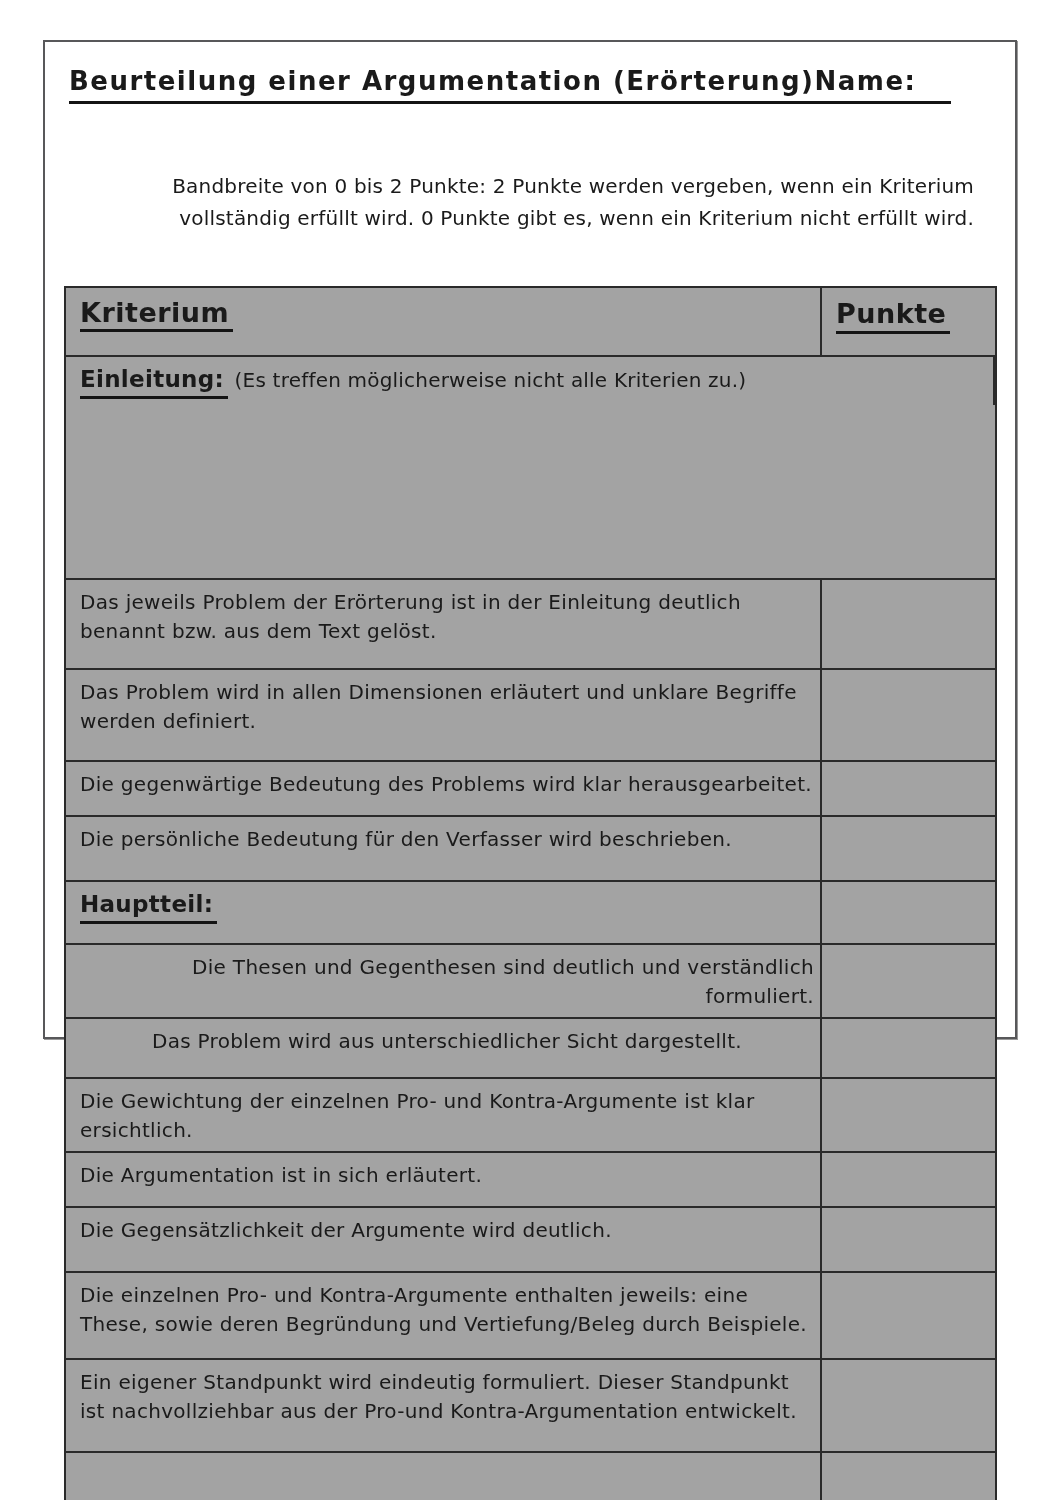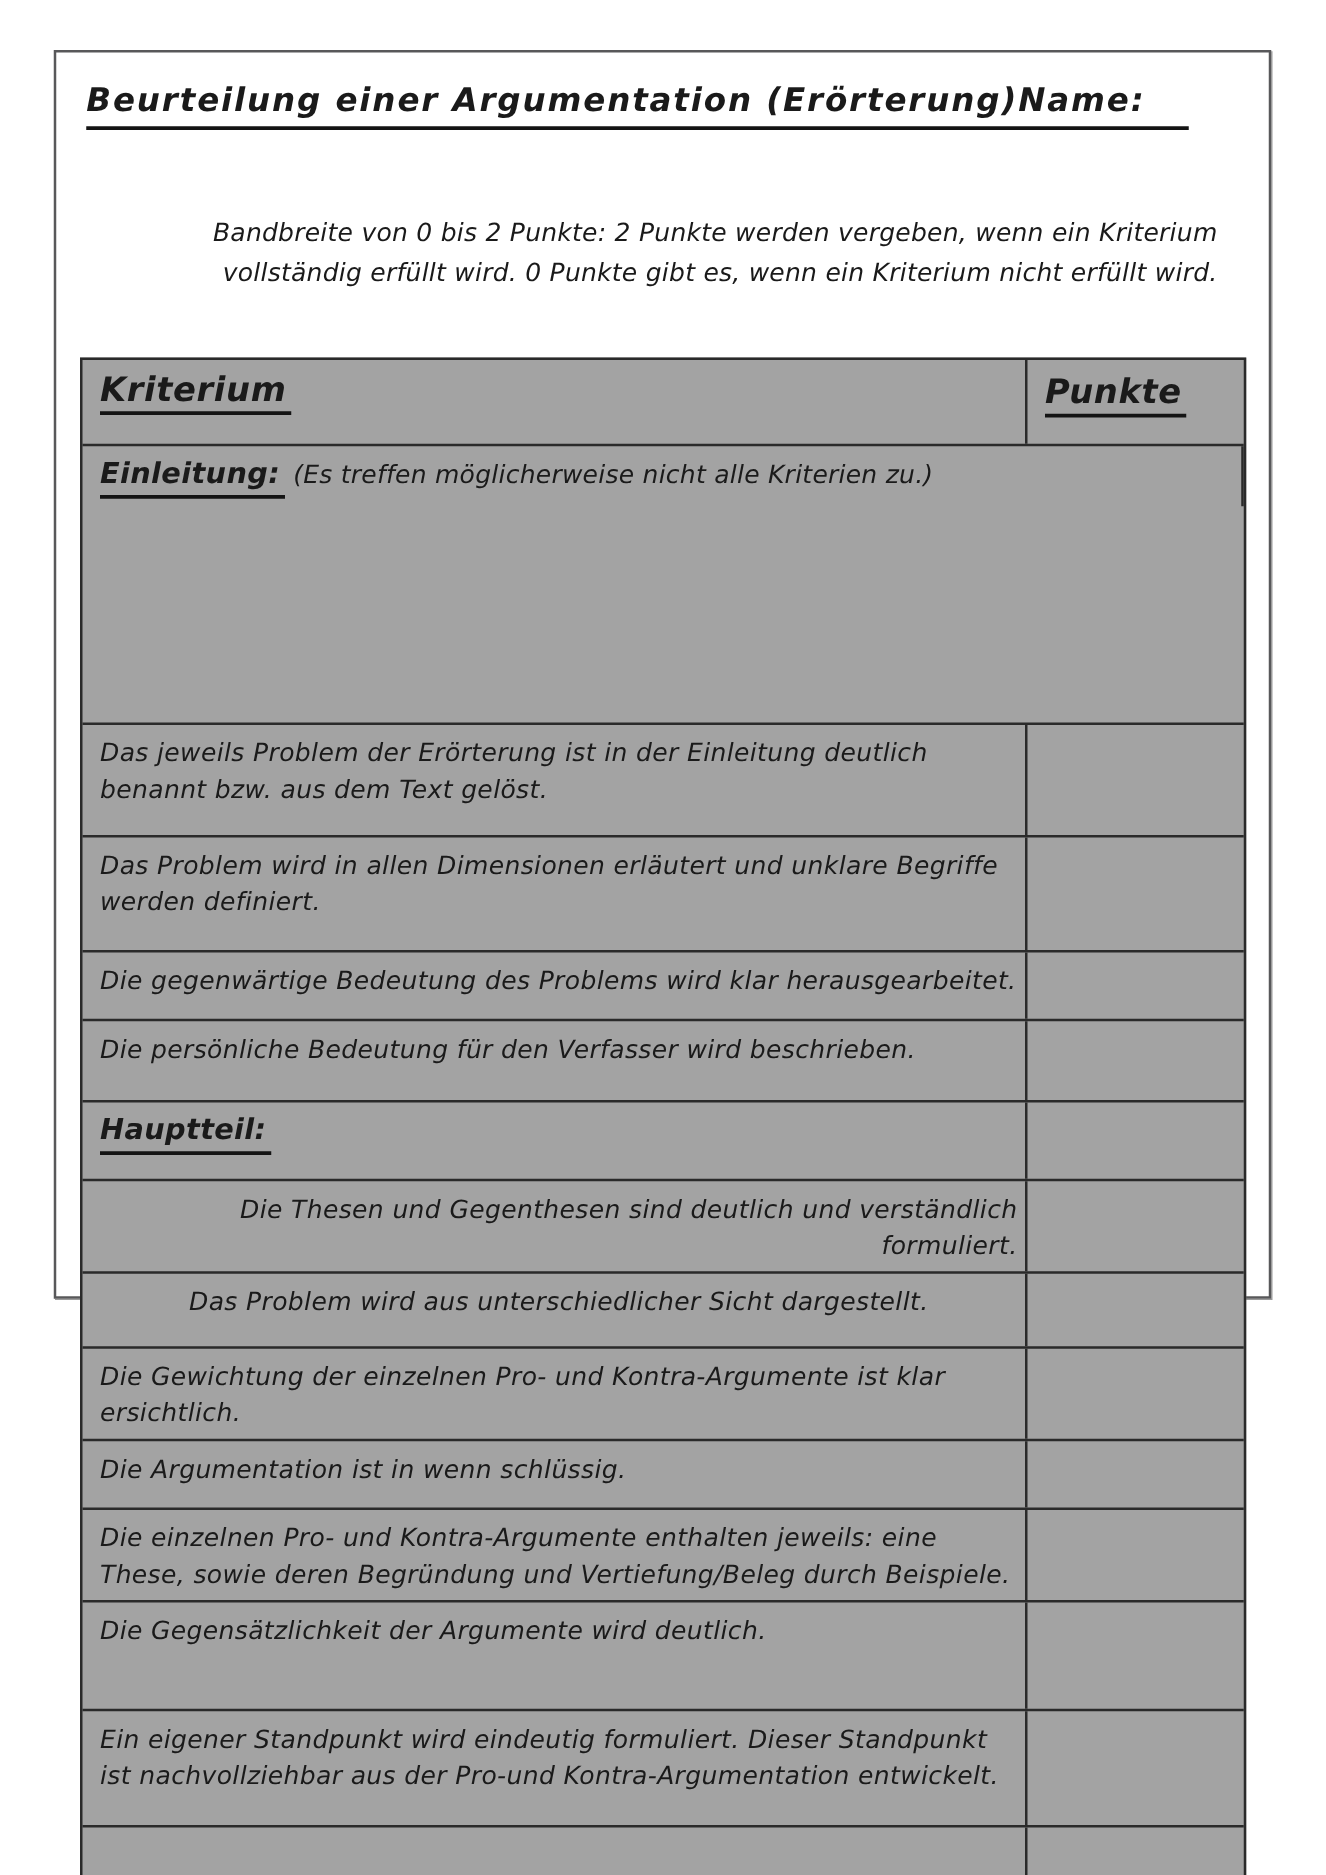--- a/index.html
+++ b/index.html
@@ -12,21 +12,20 @@
   body{
     width:1061px;height:1500px;position:relative;
     font-family:"DejaVu Sans", sans-serif;
     color:var(--ink);
   }
   .page-frame{
     position:absolute;left:43px;top:40px;width:974px;height:999px;
     border:2px solid var(--frame-border);
     box-shadow:1px 1px 0 #9a9a9a;
     background:#ffffff;
-    font-style:italic;
   }
   
   .title-row{
     position:absolute;left:24px;top:24px;width:882px;
     display:flex;align-items:flex-end;
     border-bottom:3px solid #141414;
     padding-bottom:5px;
   }
   .doc-title{
     font-size:26px;font-weight:bold;letter-spacing:1.5px;white-space:nowrap;
@@ -129,29 +128,29 @@
       </div>
       <div class="trow">
         <div class="cell cell-k">Das Problem wird aus unterschiedlicher Sicht dargestellt.</div>
         <div class="cell cell-p"></div>
       </div>
       <div class="trow">
         <div class="cell cell-k">Die Gewichtung der einzelnen Pro- und Kontra-Argumente ist klar ersichtlich.</div>
         <div class="cell cell-p"></div>
       </div>
       <div class="trow">
-        <div class="cell cell-k">Die Argumentation ist in wenn schlüssig.</div>
+        <div class="cell cell-k">Die Argumentation ist in sich erläutert.</div>
+        <div class="cell cell-p"></div>
+      </div>
+      <div class="trow">
+        <div class="cell cell-k">Die Gegensätzlichkeit der Argumente wird deutlich.</div>
         <div class="cell cell-p"></div>
       </div>
       <div class="trow">
         <div class="cell cell-k">Die einzelnen Pro- und Kontra-Argumente enthalten jeweils: eine These, sowie deren Begründung und Vertiefung/Beleg durch Beispiele.</div>
-        <div class="cell cell-p"></div>
-      </div>
-      <div class="trow">
-        <div class="cell cell-k">Die Gegensätzlichkeit der Argumente wird deutlich.</div>
         <div class="cell cell-p"></div>
       </div>
       <div class="trow">
         <div class="cell cell-k">Ein eigener Standpunkt wird eindeutig formuliert. Dieser Standpunkt ist nachvollziehbar aus der Pro-und Kontra-Argumentation entwickelt.</div>
         <div class="cell cell-p"></div>
       </div>
       <div class="trow">
         <div class="cell cell-k"></div>
         <div class="cell cell-p"></div>
       </div>

